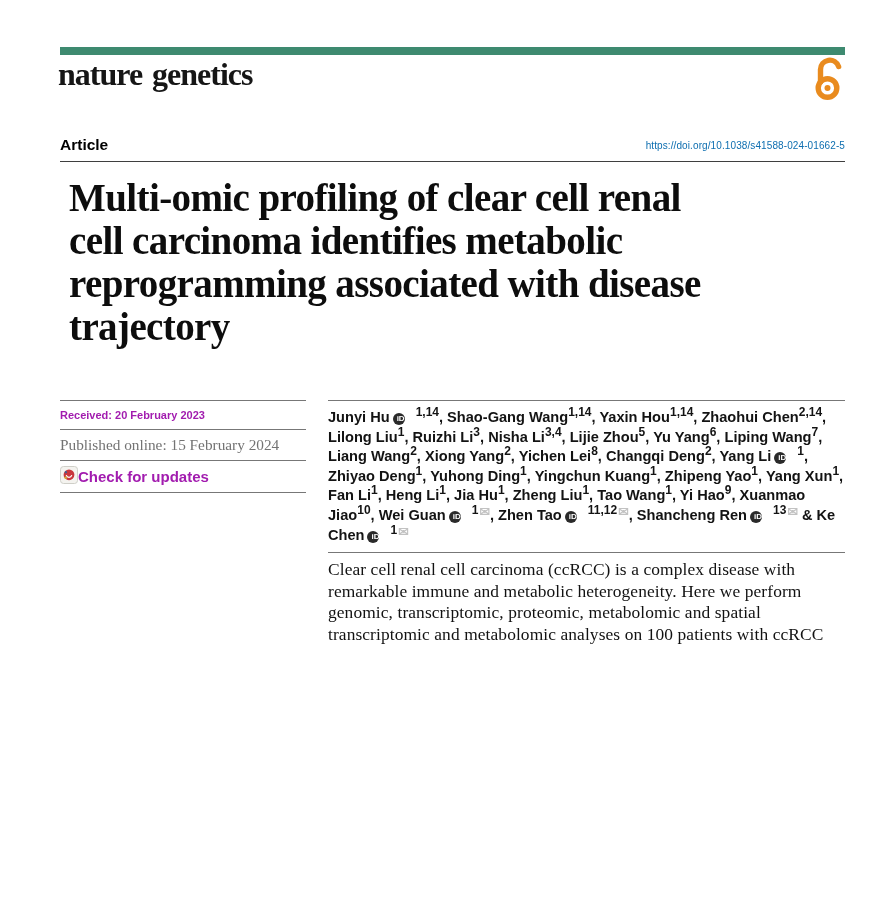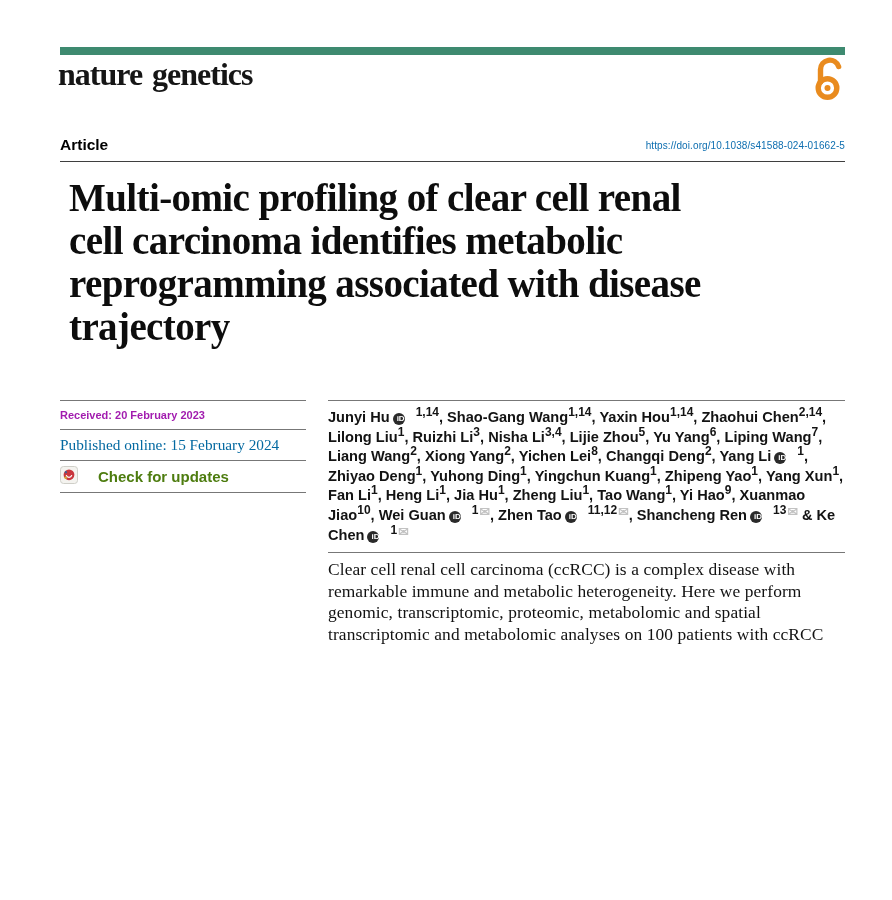--- a/index.html
+++ b/index.html
@@ -30,22 +30,22 @@
 
   
   .article-title{position:absolute;left:57px;top:164px;font-family:"Liberation Serif",serif;
         font-weight:700;font-size:39px;line-height:43px;letter-spacing:-.6px;color:#0d0d0d;margin:12px}
   .article-title div{white-space:nowrap}
 
   
   .leftcol{position:absolute;left:60px;top:400px;width:246px;border-bottom:1px solid var(--rule-gray)}
   .lrow{border-top:1px solid var(--rule-gray);display:flex;align-items:center}
   .lrow-received,.lrow-accepted{height:29px;font-weight:700;font-size:11px;color:#a21caf}
-  .lrow-published{height:31px;font-family:"Liberation Serif",serif;font-size:15.3px;color:#0369a1}
-  .lrow-check{height:32px;font-weight:700;font-size:15px;color:#4d7c0f;gap:20px;cursor:pointer}
+  .lrow-published{height:31px;font-family:"Liberation Serif",serif;font-size:15.3px;color:#737373}
+  .lrow-check{height:32px;font-weight:700;font-size:15px;color:#a21caf;gap:0;cursor:pointer}
 
   
   .rightcol{position:absolute;left:328px;top:400px;width:517px}
   .author-list{border-top:1px solid var(--rule-gray);padding-top:7px;height:123px;
         font-weight:700;font-size:14.6px;line-height:19.5px;color:#131313}
   .orcid-icon{display:inline-block;width:12px;height:12px;border-radius:50%;background:#2a2a2a;
         color:#fff;font-size:8px;font-weight:700;line-height:12px;text-align:right;
         margin:0 11px 0 3px;vertical-align:1px;cursor:pointer}
   sup.au-sup{font-size:12px;line-height:0;letter-spacing:0}
   .email-icon{color:#c2c2c2;font-size:12.5px;position:relative;top:-4px;margin-left:1px;cursor:pointer}

